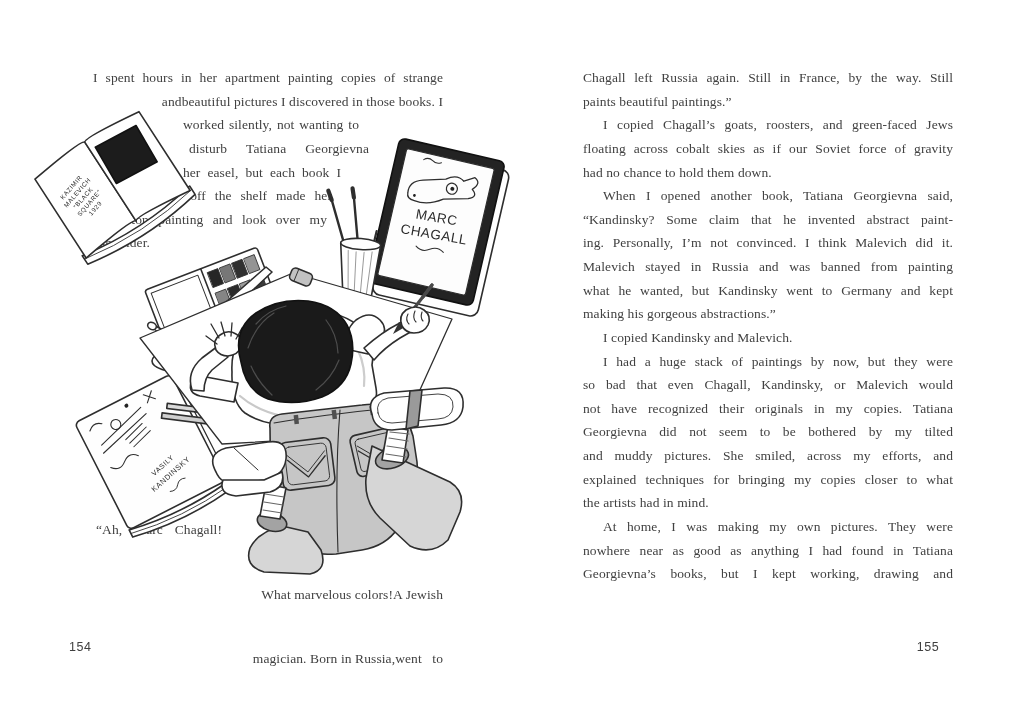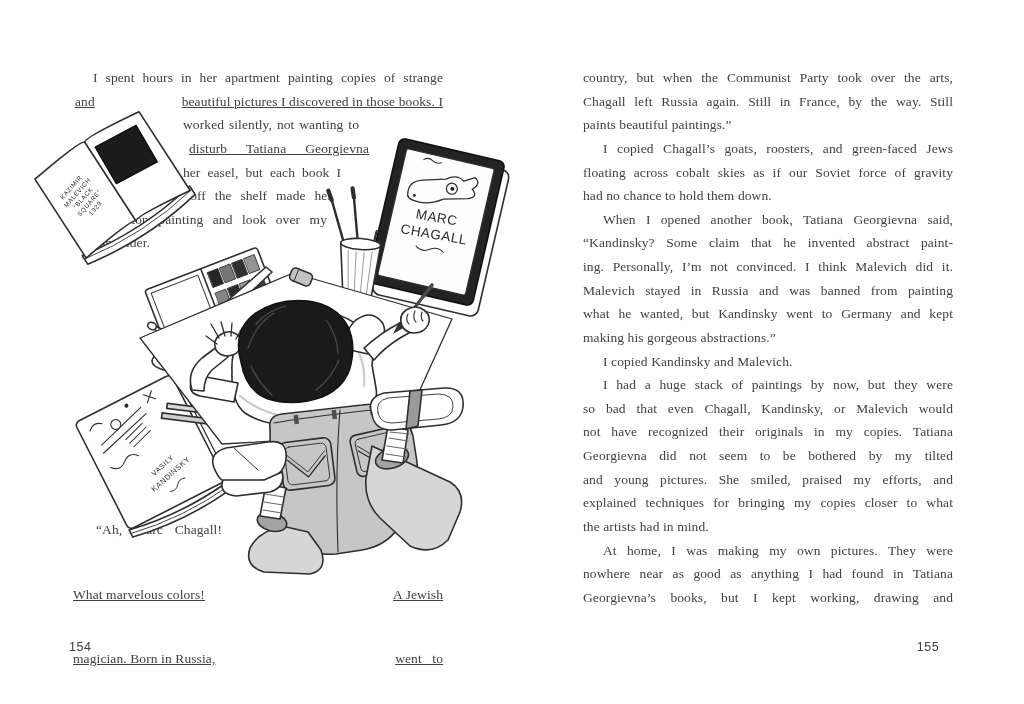--- a/index.html
+++ b/index.html
@@ -5,25 +5,25 @@
   html,body{margin:0;padding:0;background:#ffffff;}
   .stage{position:relative;width:1024px;height:704px;background:#fff;overflow:hidden;
          font-family:"Liberation Serif", serif;color:#414141;}
   .textcol{position:absolute;}
   .lp1{left:62px;top:66px;width:381px;}
   .lp2{left:62px;top:518px;width:381px;}
   .rp{left:583px;top:66px;width:370px;}
   .bl{font-size:13.5px;line-height:23.64px;height:23.64px;letter-spacing:0.1px;}
   .j{text-align:justify;text-align-last:justify;text-justify:inter-word;}
   .ind{text-indent:20px;}
-  .flexline{display:flex;justify-content:space-between;text-decoration:underline;}
+  .flexline{display:flex;justify-content:flex-end;}
   
   .p1l1{margin-left:31px;}
   .p1l3{margin-left:121px;margin-right:84px;}
-  .p1l4{margin-left:127px;margin-right:74px;text-decoration:underline;}
+  .p1l4{margin-left:127px;margin-right:74px;}
   .p1l5{margin-left:104px;margin-right:102px;}
   .p1l6{margin-left:85px;margin-right:111px;}
   .p1l7{margin-left:64px;margin-right:116px;}
   .p1l8{margin-left:38px;}
   .p2l1{margin-left:34px;width:126px;}
   .padL11{padding-left:11px;margin-top:41px;}
   .padL13{padding-left:13px;}
   .ws7{word-spacing:7px;}
   .pagenum{position:absolute;top:640px;font-family:"Liberation Sans",sans-serif;
            font-size:12.5px;color:#404040;letter-spacing:0.5px;}
@@ -59,38 +59,37 @@
       <span>A Jewish</span>
     </div>
     <div class="bl flexline padL11">
       <span>magician. Born in Russia,</span>
       <span class="ws7">went to</span>
     </div>
     <div class="bl j padL11">France, came back after the revolution to help our young</div>
   </div>
 
   <div class="textcol rp">
-    <div class="bl j">country, but when the Communist Party took over the arts,</div>
     <div class="bl j">Chagall left Russia again. Still in France, by the way. Still</div>
     <div class="bl">paints beautiful paintings.”</div>
     <div class="bl j ind">I copied Chagall’s goats, roosters, and green-faced Jews</div>
     <div class="bl j">floating across cobalt skies as if our Soviet force of gravity</div>
     <div class="bl">had no chance to hold them down.</div>
     <div class="bl j ind">When I opened another book, Tatiana Georgievna said,</div>
     <div class="bl j">“Kandinsky? Some claim that he invented abstract paint-</div>
     <div class="bl j">ing. Personally, I’m not convinced. I think Malevich did it.</div>
     <div class="bl j">Malevich stayed in Russia and was banned from painting</div>
     <div class="bl j">what he wanted, but Kandinsky went to Germany and kept</div>
     <div class="bl">making his gorgeous abstractions.”</div>
     <div class="bl ind">I copied Kandinsky and Malevich.</div>
     <div class="bl j ind">I had a huge stack of paintings by now, but they were</div>
     <div class="bl j">so bad that even Chagall, Kandinsky, or Malevich would</div>
     <div class="bl j">not have recognized their originals in my copies. Tatiana</div>
     <div class="bl j">Georgievna did not seem to be bothered by my tilted</div>
-    <div class="bl j">and young pictures. She smiled, praised my efforts, and</div>
+    <div class="bl j">and muddy pictures. She smiled, across my efforts, and</div>
     <div class="bl j">explained techniques for bringing my copies closer to what</div>
     <div class="bl">the artists had in mind.</div>
     <div class="bl j ind">At home, I was making my own pictures. They were</div>
     <div class="bl j">nowhere near as good as anything I had found in Tatiana</div>
     <div class="bl j">Georgievna’s books, but I kept working, drawing and</div>
   </div>
 
   <div class="pagenum pn-left">154</div>
   <div class="pagenum pn-right">155</div>
 

